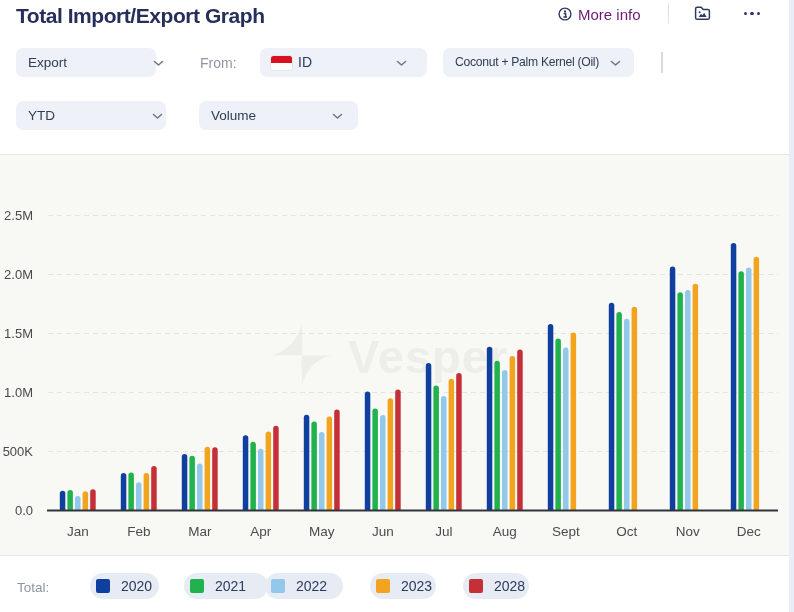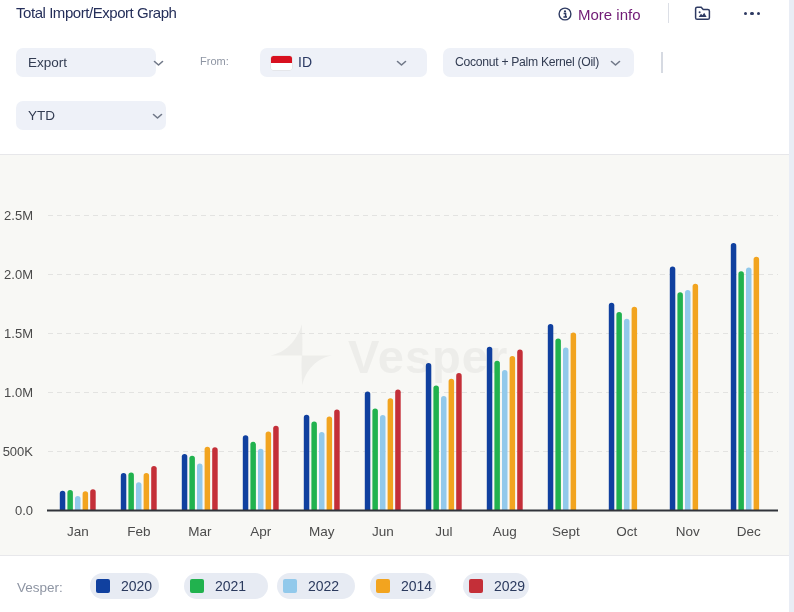--- a/index.html
+++ b/index.html
@@ -1,25 +1,25 @@
 <!DOCTYPE html>
 <html><head><meta charset="utf-8"><style>
 *{margin:0;padding:0;box-sizing:border-box}
 html,body{width:794px;height:612px;background:#e9edf5;font-family:"Liberation Sans",sans-serif;overflow:hidden}
 .card{position:absolute;left:0;top:0;width:789px;height:612px;background:#fff}
-.title{position:absolute;left:16px;top:3.5px;font-size:15px;font-weight:normal;color:#252f5a;letter-spacing:-0.45px}
+.title{position:absolute;left:16px;top:3.5px;font-size:21px;font-weight:bold;color:#252f5a;letter-spacing:-0.45px}
 .hdr-right{position:absolute;top:0;left:540px;width:254px;height:28px}
 .moreinfo{position:absolute;left:38px;top:6px;font-size:15px;color:#701a75;white-space:nowrap}
 .vdiv{position:absolute;left:128px;top:3px;width:1px;height:20px;background:#dcdfe6}
 .dots{position:absolute;left:204px;top:12px;display:flex}
 .dots i{display:block;float:left;width:3.2px;height:3.2px;border-radius:50%;background:#2e3a62;margin-right:3.2px}
 .pill{position:absolute;height:29px;background:#eef1f8;border-radius:7px;font-size:13.5px;color:#323c52;line-height:29px}
 .pill .txt{position:absolute;left:12px;top:0;white-space:nowrap}
 .pill .chev{position:absolute;top:12px;line-height:0;display:block}
-.fromlbl{position:absolute;left:200px;top:55px;font-size:11px;color:#8e95a3}
+.fromlbl{position:absolute;left:200px;top:55px;font-size:14px;color:#8e95a3}
 .vsep{position:absolute;left:661px;top:52px;width:1.5px;height:21px;background:#d6dae2}
 .flag{position:absolute;left:11px;top:8px;width:21px;height:14px;border-radius:2.5px;overflow:hidden;box-shadow:0 0 0 0.5px #dcdcdc}
 .flag .r{position:absolute;top:0;left:0;right:0;height:7px;background:#d8101f}
 .flag .w{position:absolute;bottom:0;left:0;right:0;height:7px;background:#fff}
 .hline1{position:absolute;left:0;top:154px;width:789px;height:1.2px;background:#e7e7ea}
 .chart{position:absolute;left:0;top:155px;width:789px;height:400px;background:#f8f8f5}
 .hline2{position:absolute;left:0;top:555px;width:789px;height:1px;background:#e8e8eb}
 .leglbl{position:absolute;left:17px;top:580px;font-size:13.5px;color:#8e95a3}
 .lpill{position:absolute;top:573px;height:26px;background:#e7ebf3;border-radius:13px}
 .sq{position:absolute;left:6px;top:6px;width:14px;height:14px;border-radius:2px}
@@ -68,20 +68,26 @@
       </span>
       <span class="txt" style="left:38px;color:#2b3a64;font-size:14px">ID</span>
       <span class="chev" style="left:136px"><svg width="11" height="7" viewBox="0 0 11 7">
           <path d="M1.5 1.5 L5.5 5 L9.5 1.5" fill="none" stroke="#707888" stroke-width="1.6" stroke-linecap="round" stroke-linejoin="round"></path>
         </svg></span>
     </div>
   <div class="vsep"></div>
   <div class="pill" style="left:16px;top:101px;width:150px">
       <span class="txt">YTD</span>
       <span class="chev" style="left:136px"><svg width="11" height="7" viewBox="0 0 11 7">
+          <path d="M1.5 1.5 L5.5 5 L9.5 1.5" fill="none" stroke="#707888" stroke-width="1.6" stroke-linecap="round" stroke-linejoin="round"></path>
+        </svg></span>
+    </div>
+  <div class="pill" style="left:199px;top:101px;width:159px">
+      <span class="txt">Volume</span>
+      <span class="chev" style="left:133px"><svg width="11" height="7" viewBox="0 0 11 7">
           <path d="M1.5 1.5 L5.5 5 L9.5 1.5" fill="none" stroke="#707888" stroke-width="1.6" stroke-linecap="round" stroke-linejoin="round"></path>
         </svg></span>
     </div>
 
   <div class="hline1"></div>
   <div class="chart">
     <svg width="789" height="400" viewBox="0 0 789 400">
       <g transform="translate(302,200.5)">
           <path d="M-0.2 -31.2 C0.6 -16 0.6 -8 0.2 0 L-31.7 0 C-17 -2.5 -5 -14 -0.2 -31.2 Z M0.2 30 C-0.6 15 -0.6 7 -0.2 0 L30.2 0 C15.5 2.5 3.5 14 0.2 30 Z" fill="#ededea"></path>
         </g>
@@ -162,33 +168,33 @@
 <path d="M685.0 355.5V137.8Q685.0 135.0 687.75 135.0Q690.5 135.0 690.5 137.8V355.5Z" fill="#92c9eb"></path>
 <path d="M692.6 355.5V131.4Q692.6 128.7 695.35 128.7Q698.1 128.7 698.1 131.4V355.5Z" fill="#f2a41f"></path>
 <path d="M730.8 355.5V90.7Q730.8 87.9 733.55 87.9Q736.3 87.9 736.3 90.7V355.5Z" fill="#10409f"></path>
 <path d="M738.4 355.5V118.9Q738.4 116.2 741.15 116.2Q743.9 116.2 743.9 118.9V355.5Z" fill="#21b24e"></path>
 <path d="M746.0 355.5V115.4Q746.0 112.6 748.75 112.6Q751.5 112.6 751.5 115.4V355.5Z" fill="#92c9eb"></path>
 <path d="M753.6 355.5V104.6Q753.6 101.8 756.35 101.8Q759.1 101.8 759.1 104.6V355.5Z" fill="#f2a41f"></path>
     <line x1="47" y1="355.5" x2="778" y2="355.5" stroke="#31343a" stroke-width="1.8"></line>
       </svg>
   </div>
   <div class="hline2"></div>
-  <div class="leglbl">Vesper:</div>
+  <div class="leglbl">Total:</div>
   <div class="lpill" style="left:90px;width:69px">
       <span class="sq" style="background:#10409f"></span>
       <span class="lyr">2020</span>
     </div>
 <div class="lpill" style="left:184px;width:84px">
       <span class="sq" style="background:#21b24e"></span>
       <span class="lyr">2021</span>
     </div>
-<div class="lpill" style="left:277px;width:78px">
+<div class="lpill" style="left:265px;width:78px">
       <span class="sq" style="background:#92c9eb"></span>
       <span class="lyr">2022</span>
     </div>
 <div class="lpill" style="left:370px;width:66px">
       <span class="sq" style="background:#f2a41f"></span>
-      <span class="lyr">2014</span>
+      <span class="lyr">2023</span>
     </div>
 <div class="lpill" style="left:463px;width:66px">
       <span class="sq" style="background:#c42f38"></span>
-      <span class="lyr">2029</span>
+      <span class="lyr">2028</span>
     </div>
 </div>
 </body></html>

